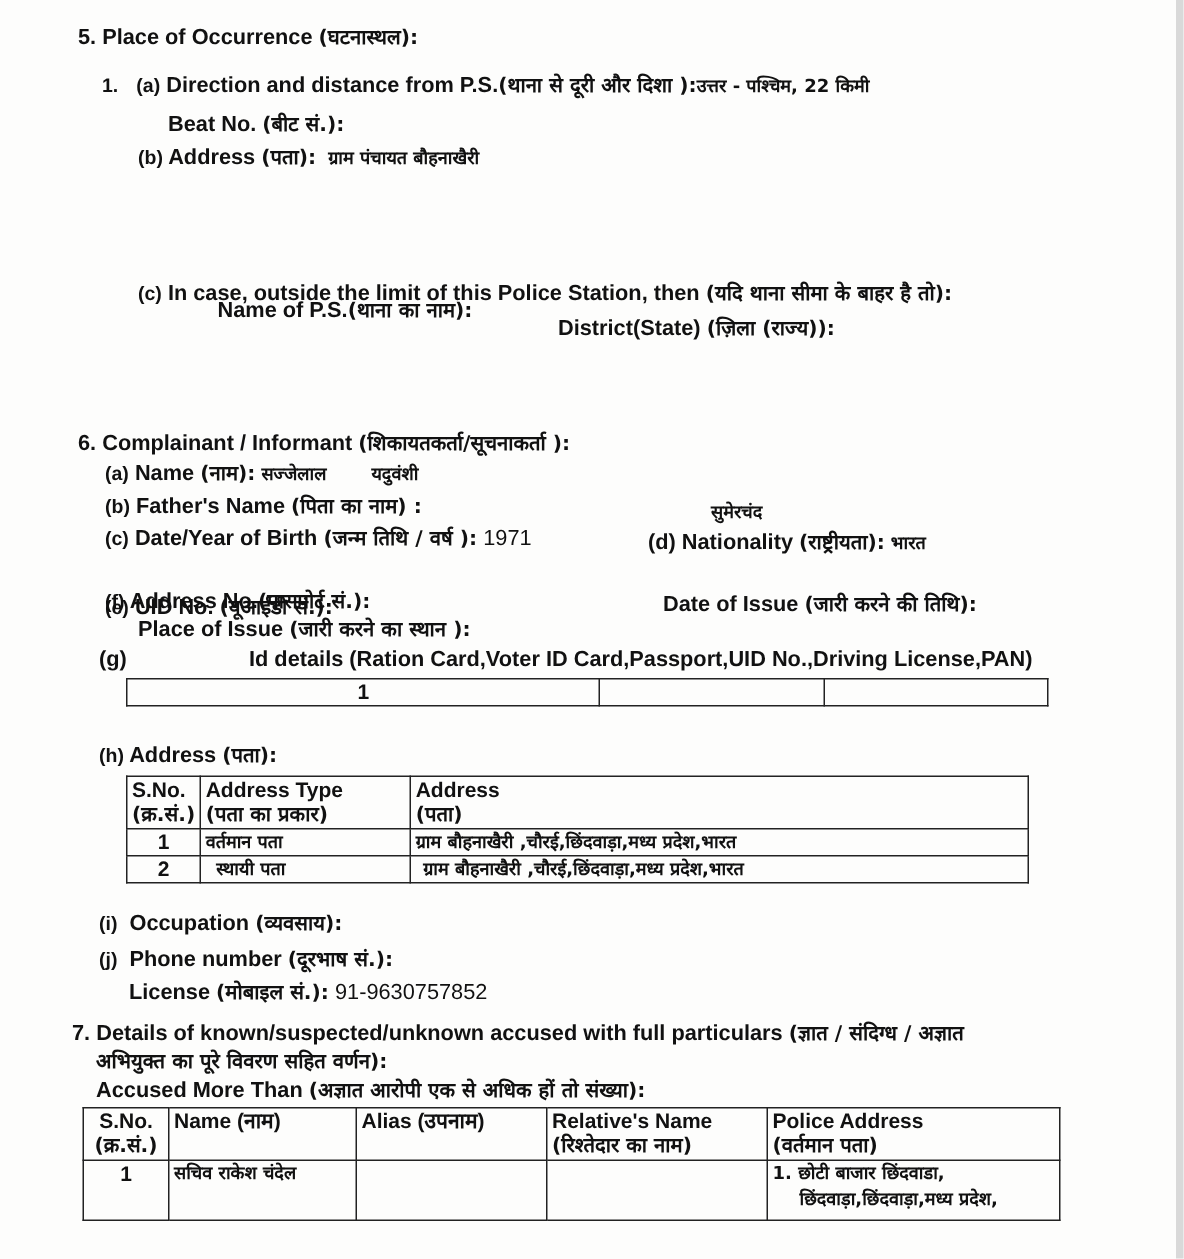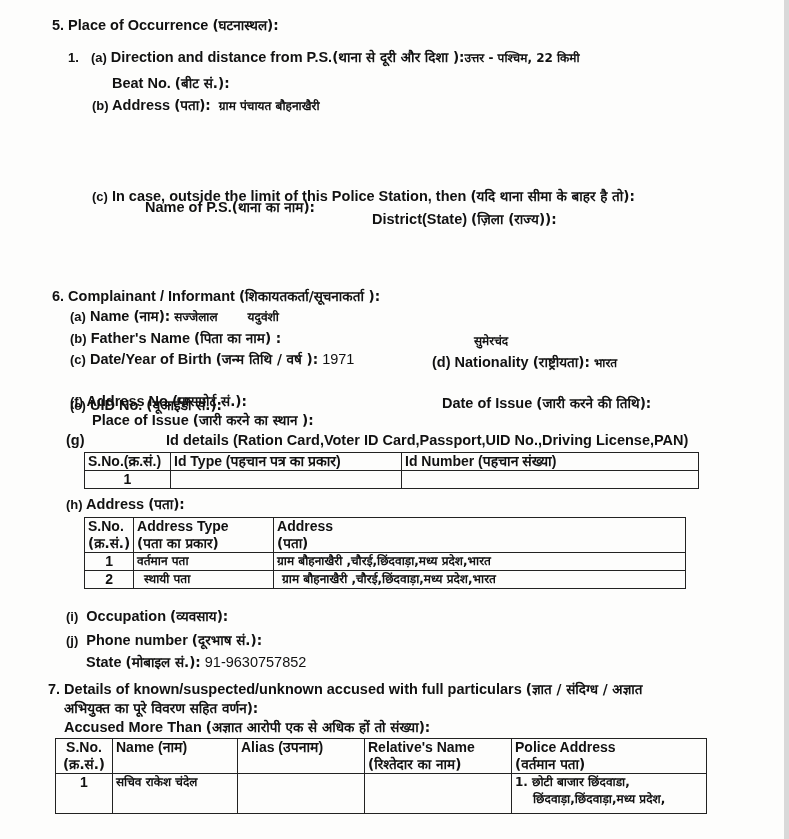--- a/index.html
+++ b/index.html
@@ -112,25 +112,20 @@
 <div class="t b" style="left:92px;top:411px;">
   <span>Place of Issue</span>
   <span class="hi">(जारी करने का स्थान ):</span>
 </div>
 
 <div class="t b" style="left:66px;top:431px;">(g)</div>
 <div class="t b" style="left:166px;top:431px;">Id details (Ration Card,Voter ID Card,Passport,UID No.,Driving License,PAN)</div>
 
 <table style="left:84px;top:452px;width:615px;">
   <tbody>
-      <tr>
-    <td class="b" style="width:79px">S.No.(क्र.सं.)</td>
-    <td class="b" style="width:224px">Id Type (पहचान पत्र का प्रकार)</td>
-    <td class="b">Id Number (पहचान संख्या)</td>
-  </tr>
   <tr>
     <td class="c b">1</td>
     <td></td>
     <td></td>
   </tr>
 </tbody>
   </table>
 
 <div class="t b" style="left:66px;top:495px;">
   <span class="num">(h)</span>
@@ -173,21 +168,21 @@
   <span class="hi">(व्यवसाय):</span>
 </div>
 
 <div class="t b" style="left:66px;top:631px;">
   <span class="num">(j)</span>
   <span style="margin-left:4px">Phone number</span>
   <span class="hi">(दूरभाष सं.):</span>
 </div>
 
 <div class="t b" style="left:86px;top:653px;">
-  <span>State</span>
+  <span>License</span>
   <span class="hi">(मोबाइल सं.):</span>
   <span style="font-weight:normal">91-9630757852</span>
 </div>
 
 <div class="t b" style="left:48px;top:680px;">
   <span>7. Details of known/suspected/unknown accused with full particulars</span>
   <span class="hi">(ज्ञात / संदिग्ध / अज्ञात</span>
 </div>
 <div class="t hi" style="left:64px;top:699px;">अभियुक्त का पूरे विवरण सहित वर्णन):</div>
 

